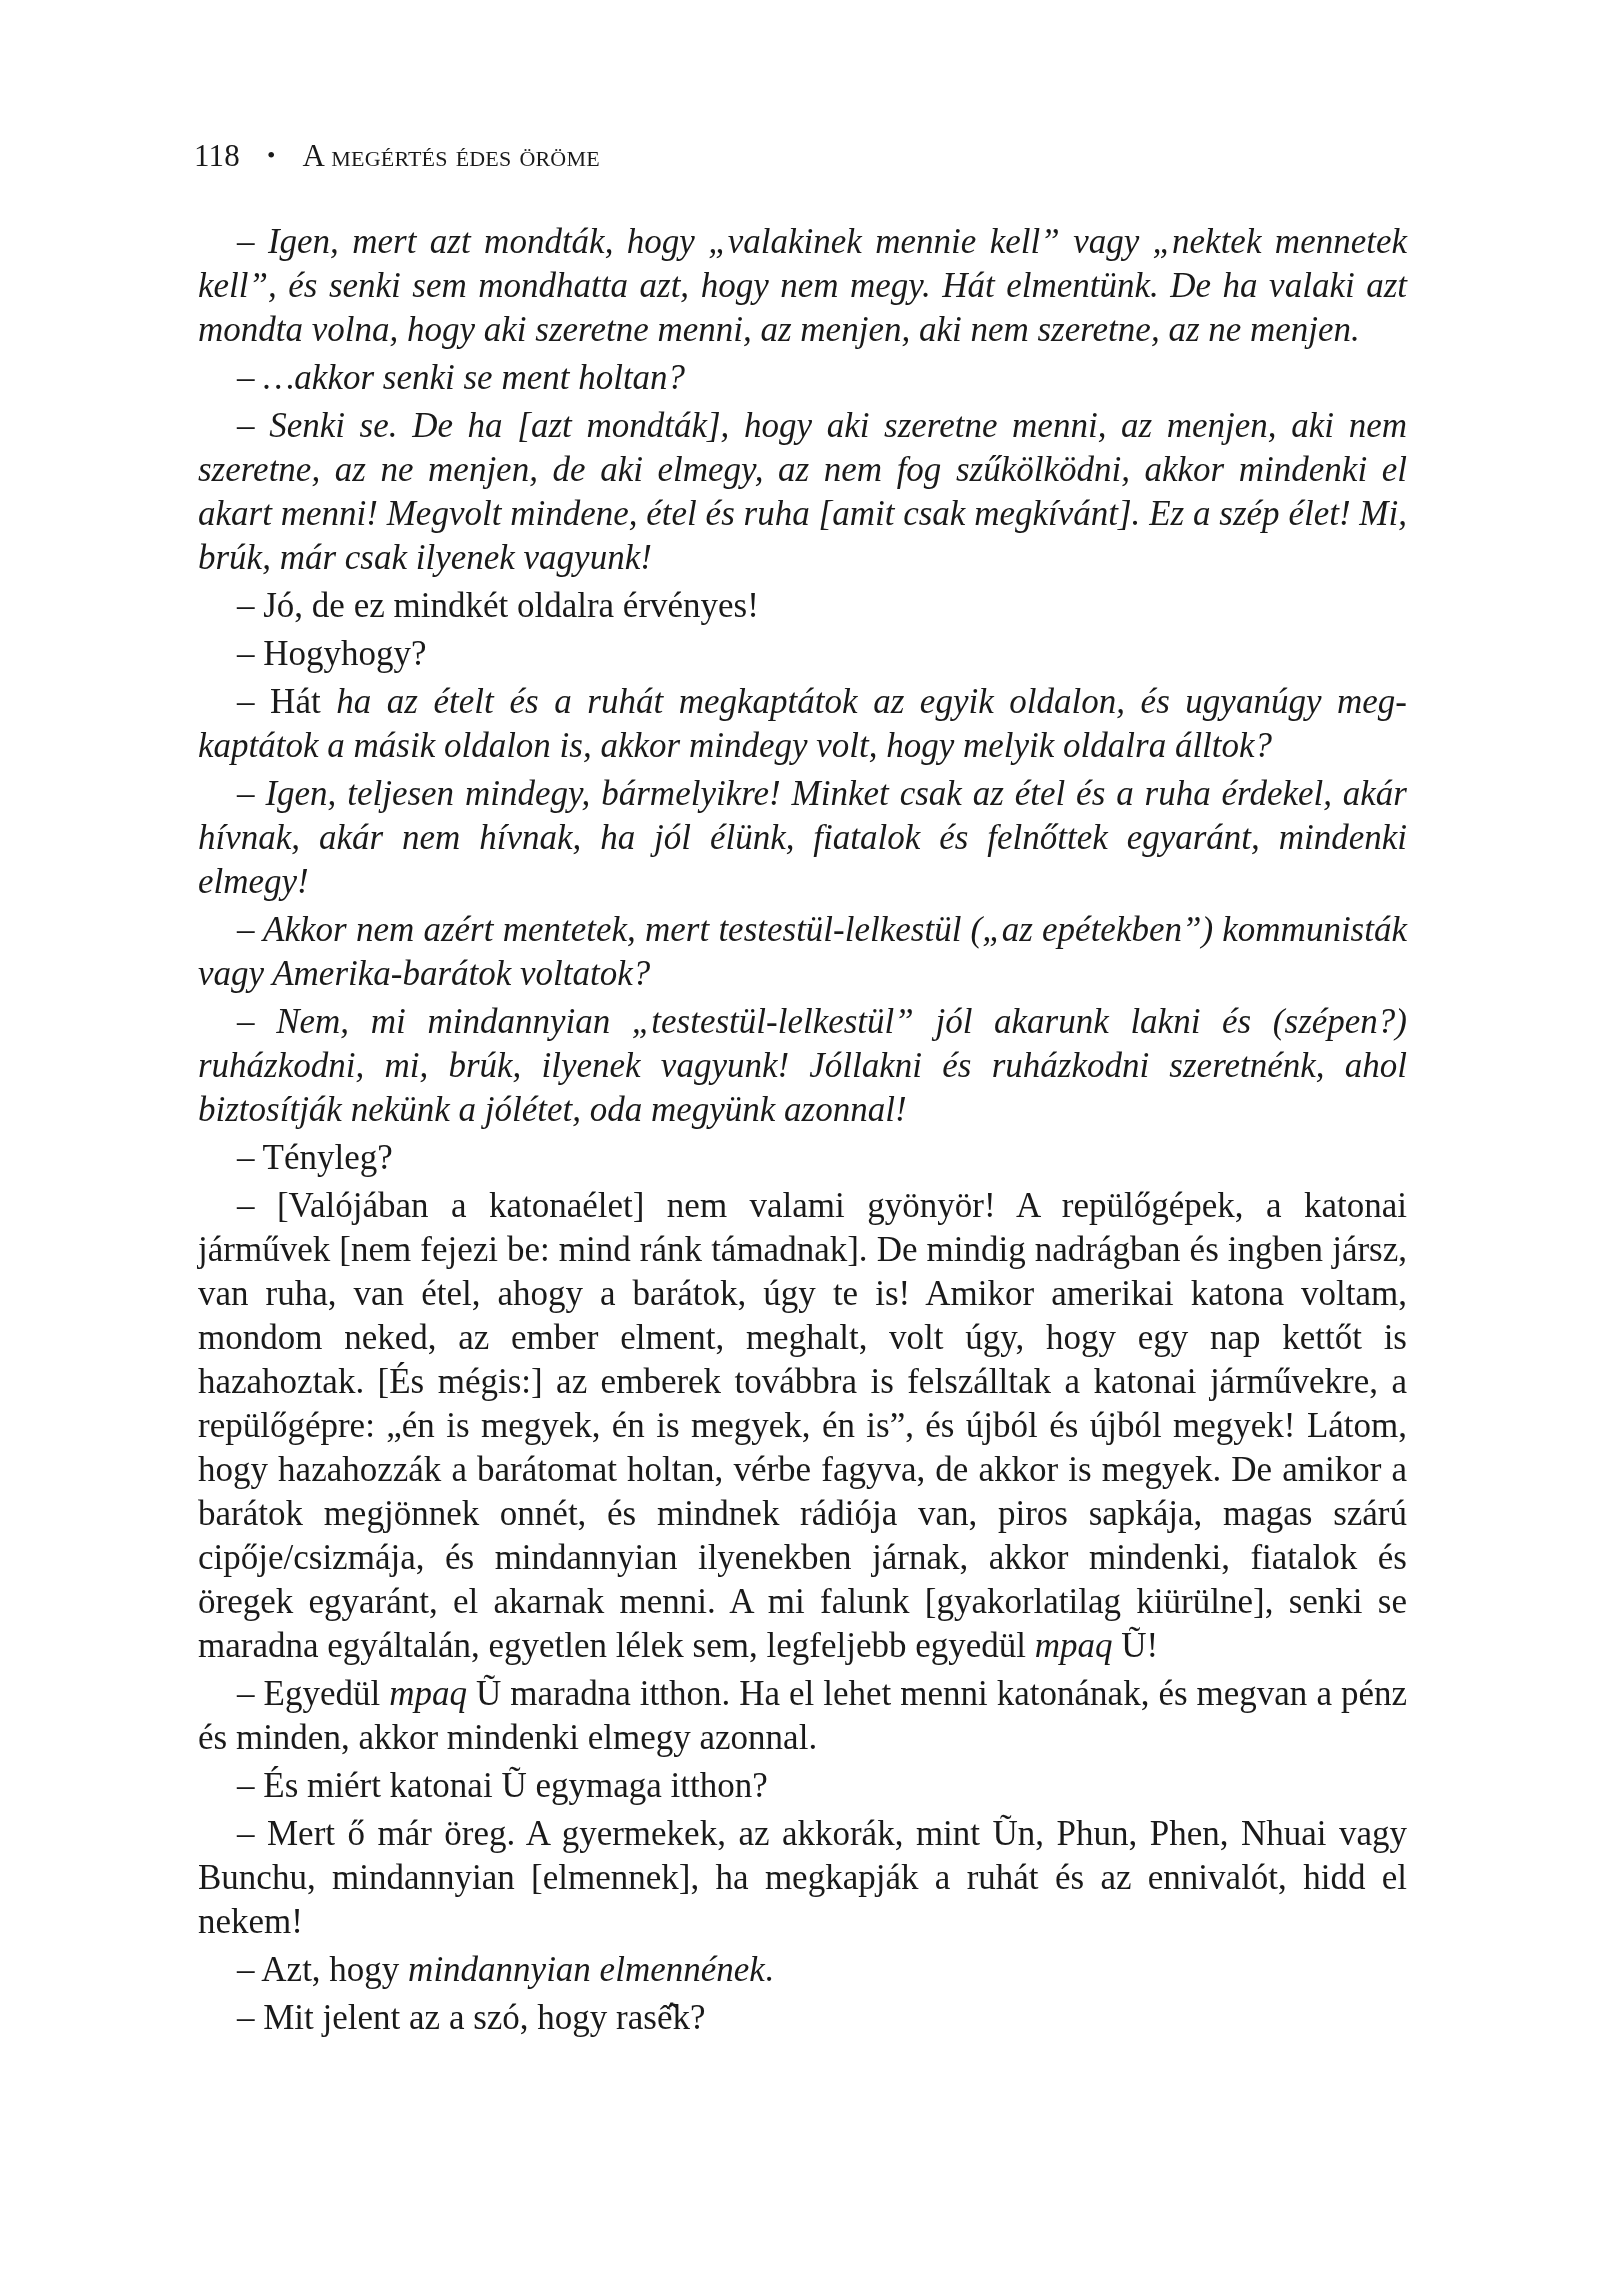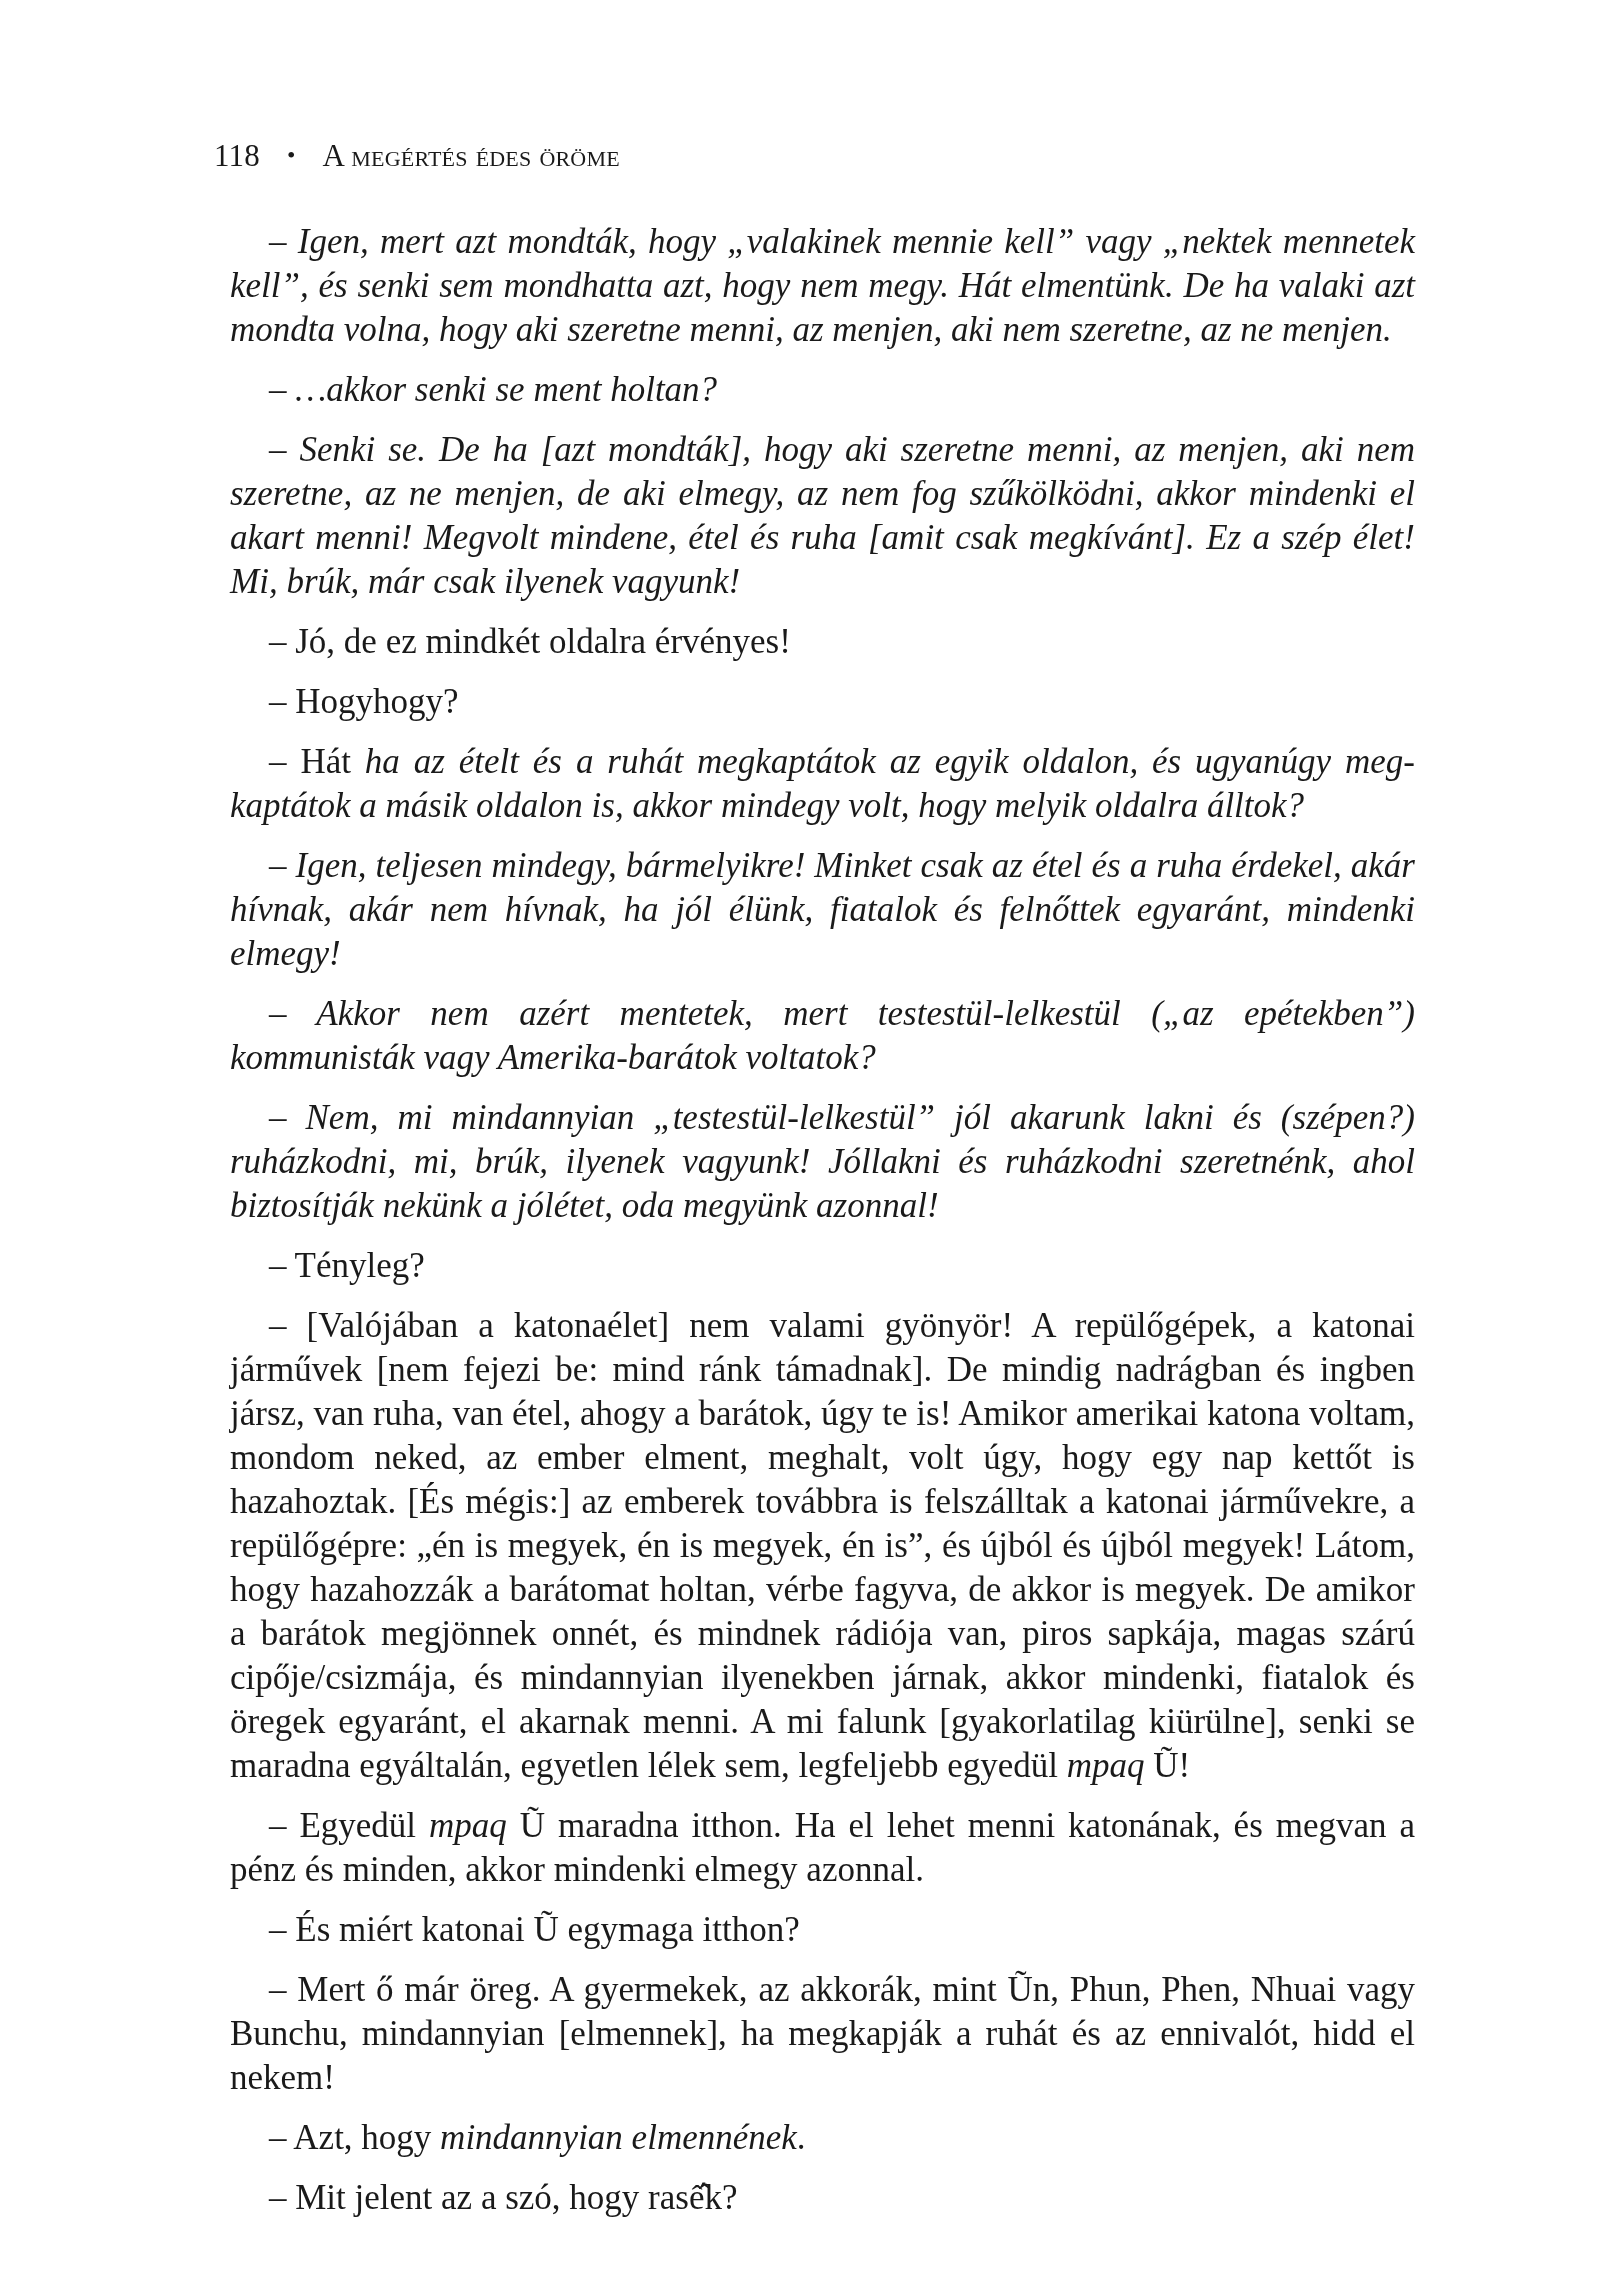--- a/index.html
+++ b/index.html
@@ -1,19 +1,19 @@
 <!DOCTYPE html>
 <html style="font-size:13.8px"><head>
   <meta charset="utf-8">
   <style>
     html, body { margin: 0; padding: 0; background: #ffffff; }
     body { width: 1605px; height: 2295px; position: relative; overflow: hidden; }
     .page {
       position: absolute;
-      left: 214px;
+      left: 194px;
       top: 138px;
       width: 1217px;
       font-family: "Liberation Serif", "DejaVu Serif", serif;
       color: #1a1a1a;
     }
     .running-head {
       font-size: 31px;
       line-height: 34px;
       height: 34px;
       margin-bottom: 48px;
@@ -22,21 +22,21 @@
     .running-head .pnum { margin-right: 19px; }
     .running-head .bullet { margin-right: 19px; font-size: 24px; vertical-align: 2.6px; }
     .running-head .title { font-variant: small-caps; }
     .text {
       font-size: 35px;
       line-height: 44px;
       text-align: justify;
       hyphens: manual;
     }
     .para {
-      margin: 16px;
+      margin: 4px;
       text-indent: 39px;
       text-align: justify;
     }
     .para .seg-i { font-style: italic; }
     .para .seg-r { font-style: normal; }
   </style>
 </head>
 <body>
 
 <div class="page">

